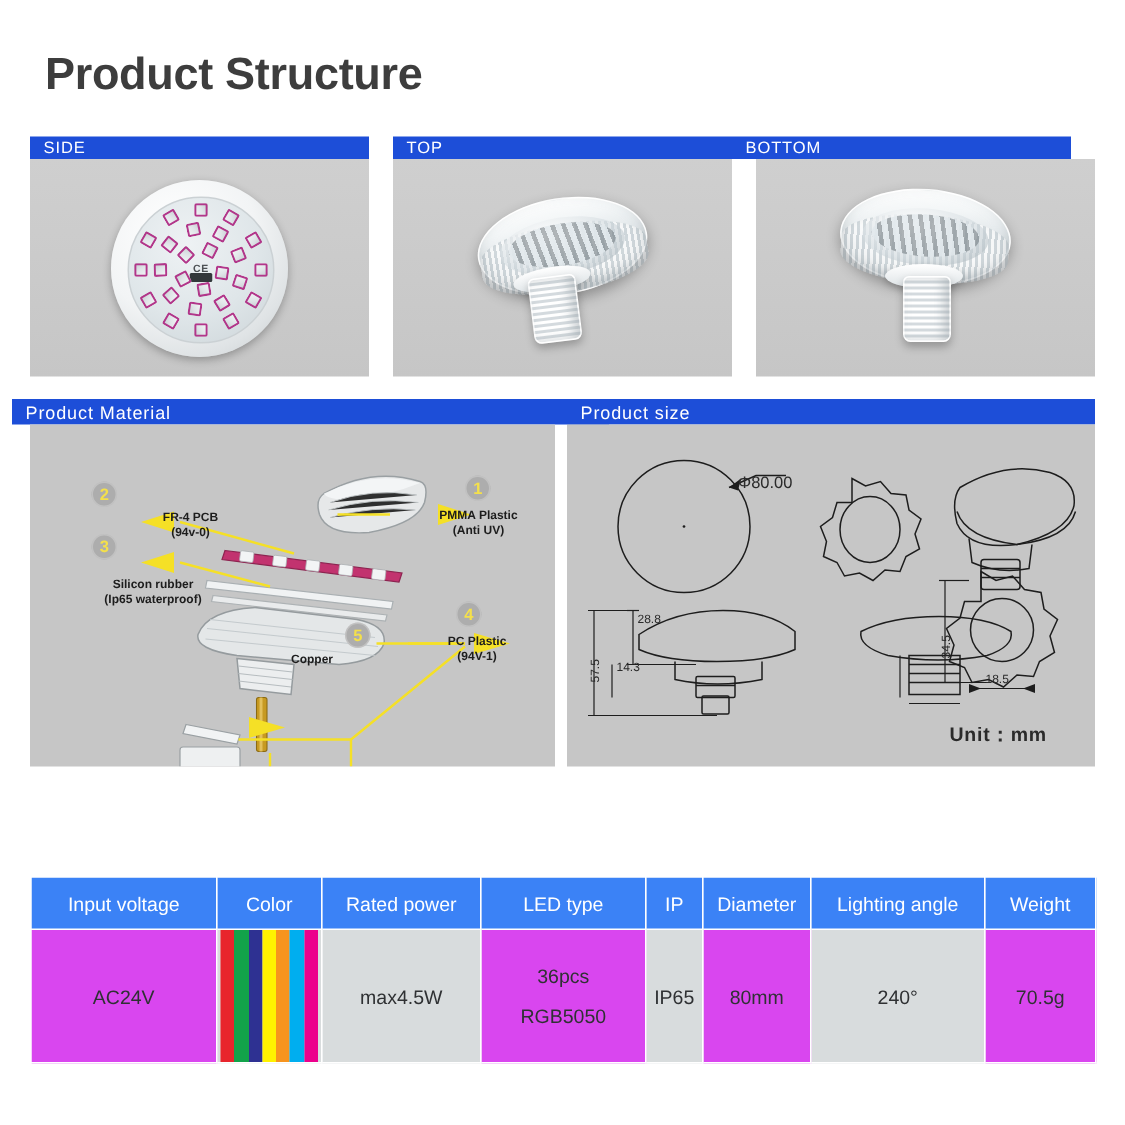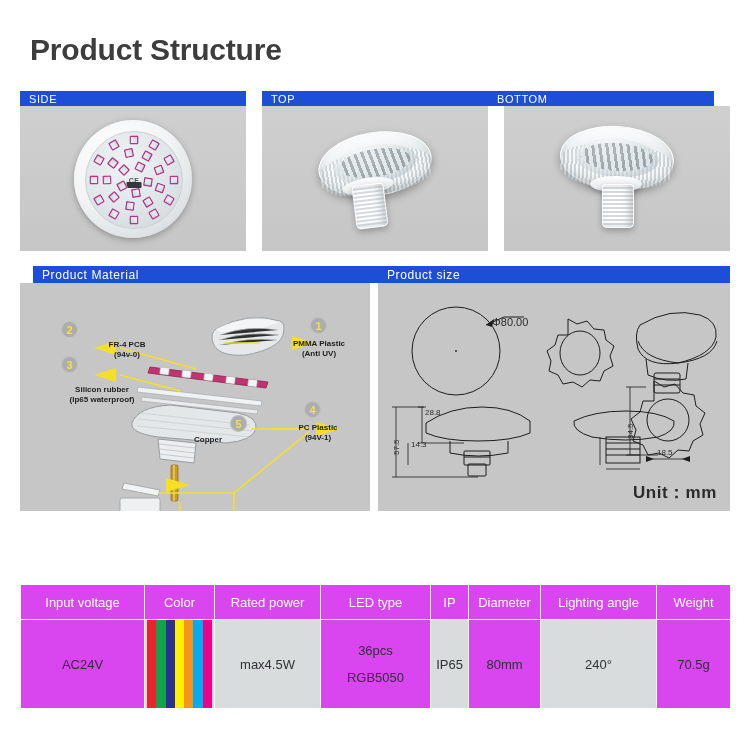--- a/index.html
+++ b/index.html
@@ -54,21 +54,21 @@
   
   #panel-side   { left: 20px;  top: 106px; width: 226px; height: 145px; }
   #panel-top    { left: 262px; top: 106px; width: 226px; height: 145px; }
   #panel-bottom { left: 504px; top: 106px; width: 226px; height: 145px; }
   #bar-side     { left: 20px;  top: 91px;  width: 226px; }
   #bar-top      { left: 262px; top: 91px;  width: 226px; }
   #bar-bottom   { left: 488px; top: 91px;  width: 226px; }
 
   #panel-material { left: 20px;  top: 283px; width: 350px; height: 228px; }
   #panel-size     { left: 378px; top: 283px; width: 352px; height: 228px; }
-  #bar-material   { left: 33px;  top: 266px; width: 398px; }
+  #bar-material   { left: 8px;  top: 266px; width: 398px; }
   #bar-size       { left: 378px; top: 266px; width: 352px; }
 
   
   .lamp-wrap { position: absolute; }
 
   
   .disc-outer {
     position: absolute; left: 50%; top: 50%;
     width: 118px; height: 118px; margin: -59px 0 0 -59px;
     border-radius: 50%;
@@ -176,34 +176,34 @@
     font-size: 8px;
     color: #2b2b2b;
     font-family: "Liberation Sans", sans-serif;
   }
   .dim-text.vert {
     transform: rotate(-90deg);
     transform-origin: left top;
   }
   .unit-text {
     position: absolute;
-    font-size: 17px; font-weight: bold; color: #2b2b2b;
+    font-size: 13px; font-weight: bold; color: #2b2b2b;
     letter-spacing: .5px;
   }
 
   
   #param-table {
     position: absolute;
     left: 20px; top: 584px;
     width: 710px;
     border-collapse: collapse;
     table-layout: fixed;
   }
   #param-table th {
-    background: #d946ef;
+    background: #3b82f6;
     color: #ffffff;
     font-weight: normal;
     font-size: 13px;
     height: 34px;
     border: 1px solid #ffffff;
     padding: 0 2px;
   }
   #param-table td {
     height: 88px;
     text-align: center;

